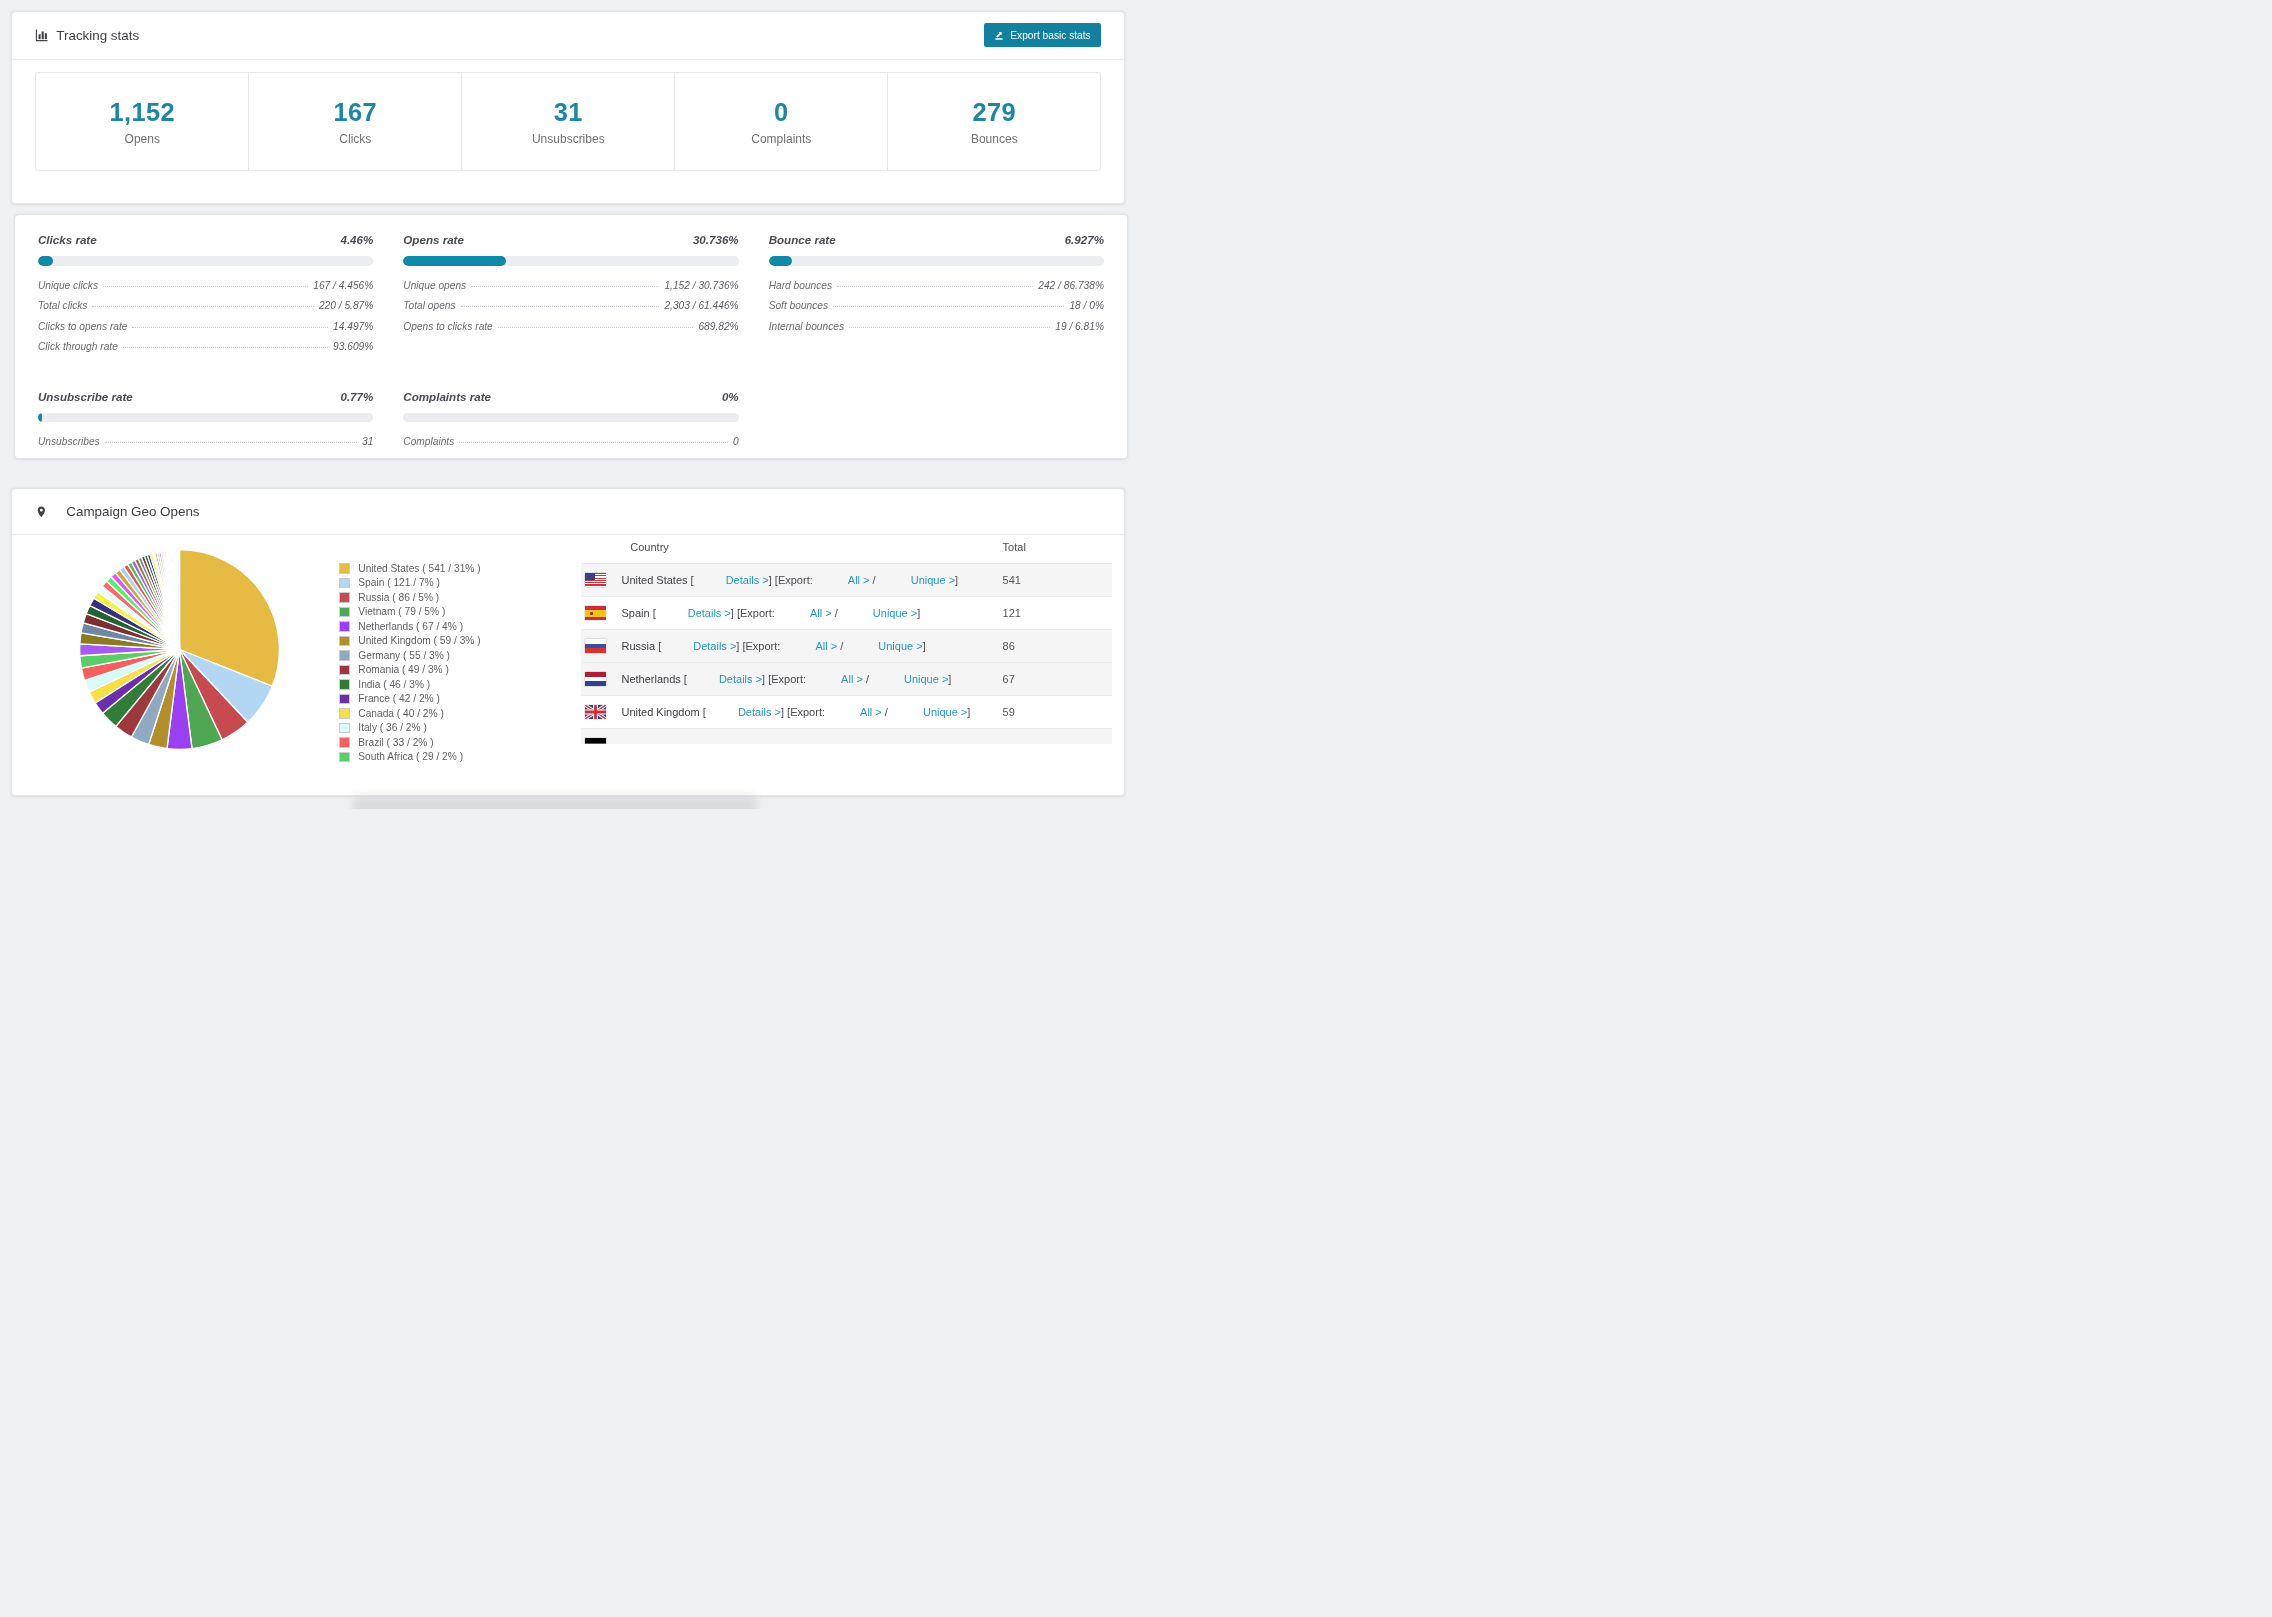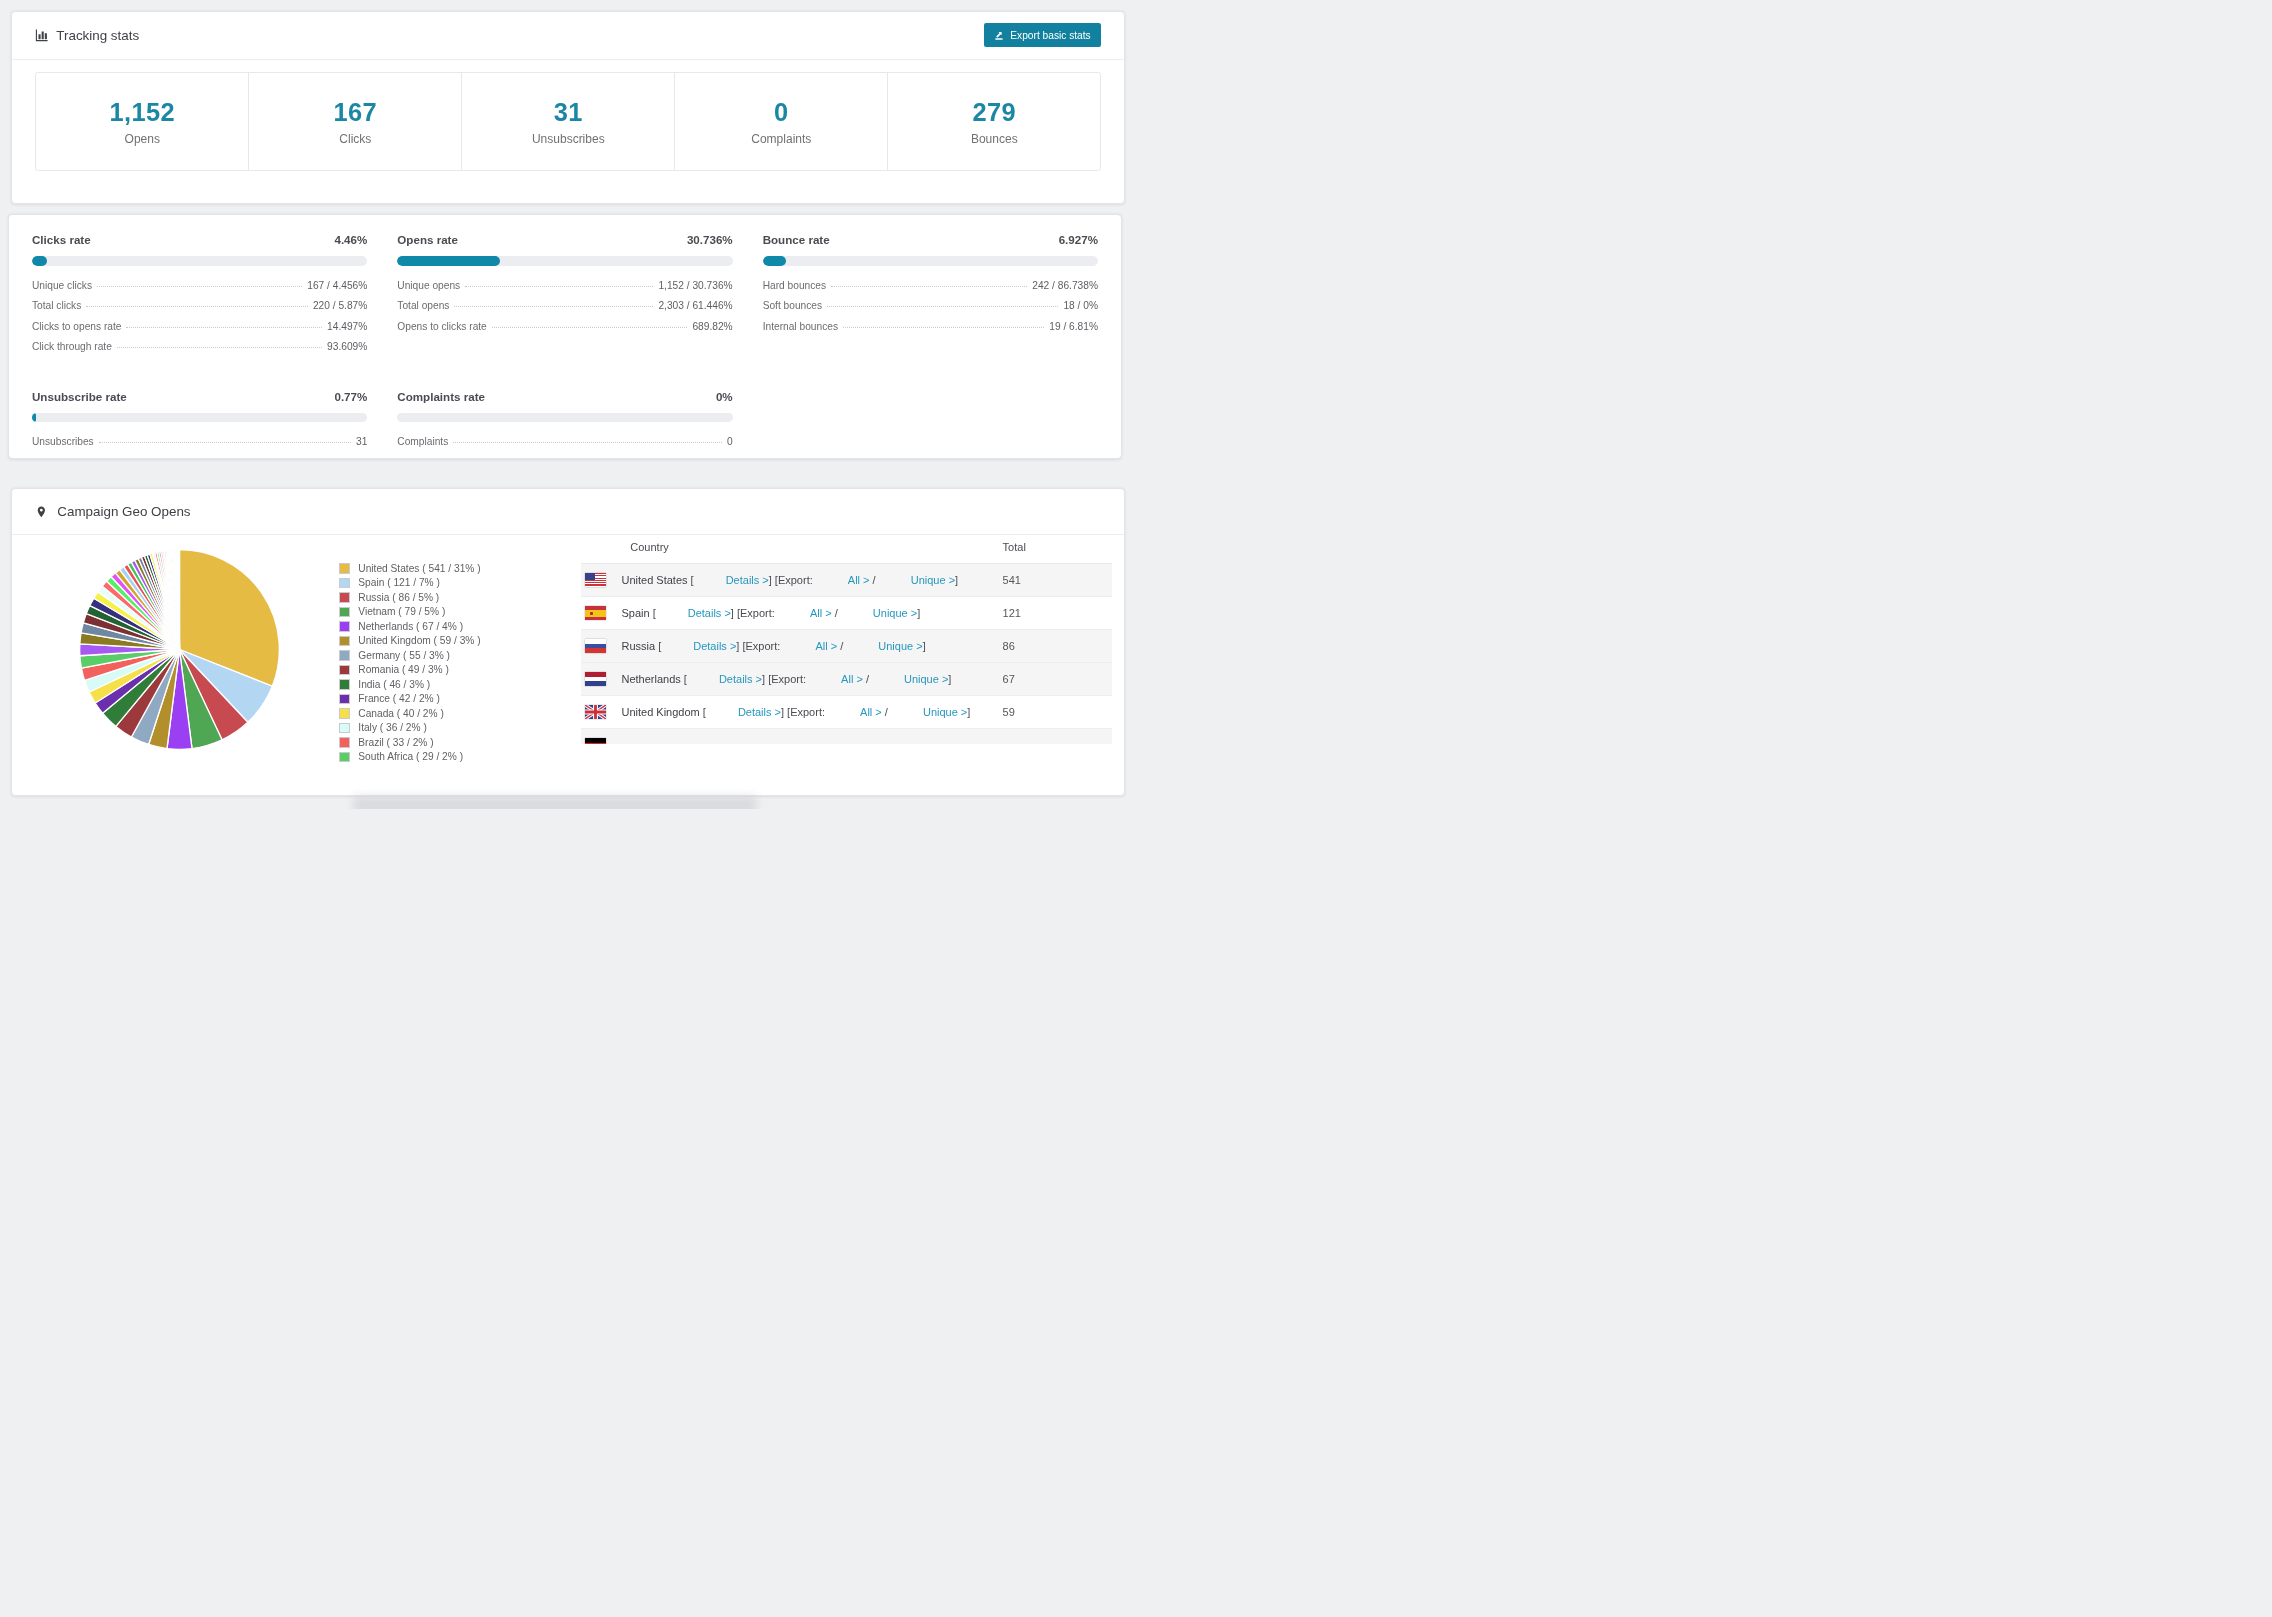--- a/index.html
+++ b/index.html
@@ -14,34 +14,34 @@
   .hdr-icon{display:inline-flex;width:14px;height:14px;}
   .btn-teal{display:inline-flex;align-items:center;gap:5.6px;background:#12819f;color:#fff;
             border:none;border-radius:2.1px;font-size:10.2px;padding:6.4px 10.6px;cursor:pointer;
             font-family:inherit;}
   .stats-group{margin:12.7px 23px 0;border:0.7px solid #e7e8ec;border-radius:2.8px;display:flex;height:97px;}
   .stat-cell{flex:1;display:flex;flex-direction:column;align-items:center;justify-content:center;gap:5px;}
   .stat-cell + .stat-cell{border-left:0.7px solid #e7e8ec;}
   .stat-value{font-size:25.4px;font-weight:700;color:#1b87a4;letter-spacing:0.4px;}
   .stat-label{font-size:12px;color:#6f7173;}
   
-  #card-rates{left:8px;top:214px;width:1114px;height:245px;padding:18.4px 23px;}
+  #card-rates{left:14px;top:214px;width:1114px;height:245px;padding:18.4px 23px;font-style:italic;}
   .rates-grid{display:grid;grid-template-columns:1fr 1fr 1fr;column-gap:30px;row-gap:28px;}
   .rate-head{display:flex;justify-content:space-between;align-items:baseline;}
   .rate-title{font-size:11.6px;font-weight:700;color:#4a4c52;}
   .rate-value{font-size:11.6px;font-weight:700;color:#4a4c52;}
   .bar{margin-top:10px;height:9.2px;background:#ebedf0;border-radius:5px;overflow:hidden;position:relative;}
   .bar-fill{position:absolute;left:0;top:0;bottom:0;background:#1088a8;border-radius:5px;}
   .rate-rows{margin-top:14px;}
   .rate-row{display:flex;align-items:baseline;font-size:10.2px;color:#6a6c70;height:20.5px;}
   .rate-row .dots{flex:1;border-bottom:1.4px dotted #c5c7cc;margin:0 5px;transform:translateY(-2.1px);}
   .rate-row .val{color:#5c5e63;white-space:nowrap;}
   
   #card-geo{left:11.3px;top:488px;width:1114px;height:308px;overflow:hidden;}
-  #geo-header{display:flex;align-items:center;gap:8px;padding:0 23px;height:45px;
+  #geo-header{display:flex;align-items:center;gap:17px;padding:0 23px;height:45px;
               border-bottom:0.7px solid #ededf0;font-size:13.4px;color:#3f4147;}
   #pie-wrap{position:absolute;left:61px;top:54px;width:213px;height:213px;}
   .legend{position:absolute;left:314px;top:59px;list-style:none;margin:13px;padding:0;}
   .legend li{display:flex;align-items:center;gap:8.5px;height:14.5px;font-size:10.2px;color:#5f6165;}
   .legend .sw{width:8.5px;height:8.5px;border:0.7px solid #c9cbce;flex:0 0 auto;}
   
   #geo-table{position:absolute;left:569px;top:42px;right:12.7px;}
   .t-head{display:flex;height:32px;align-items:center;font-size:11px;color:#4a4c52;
           border-bottom:0.7px solid #e8e9ec;}
   .t-col-country{padding-left:49px;flex:1;}

